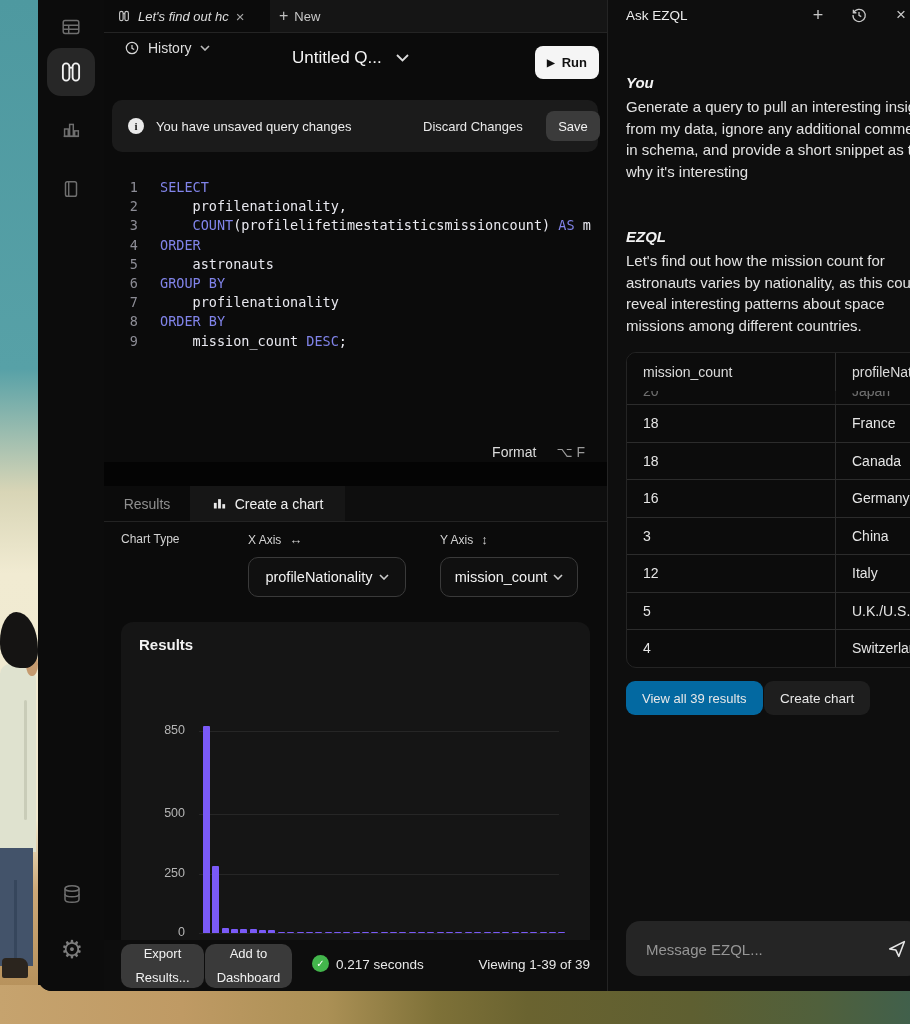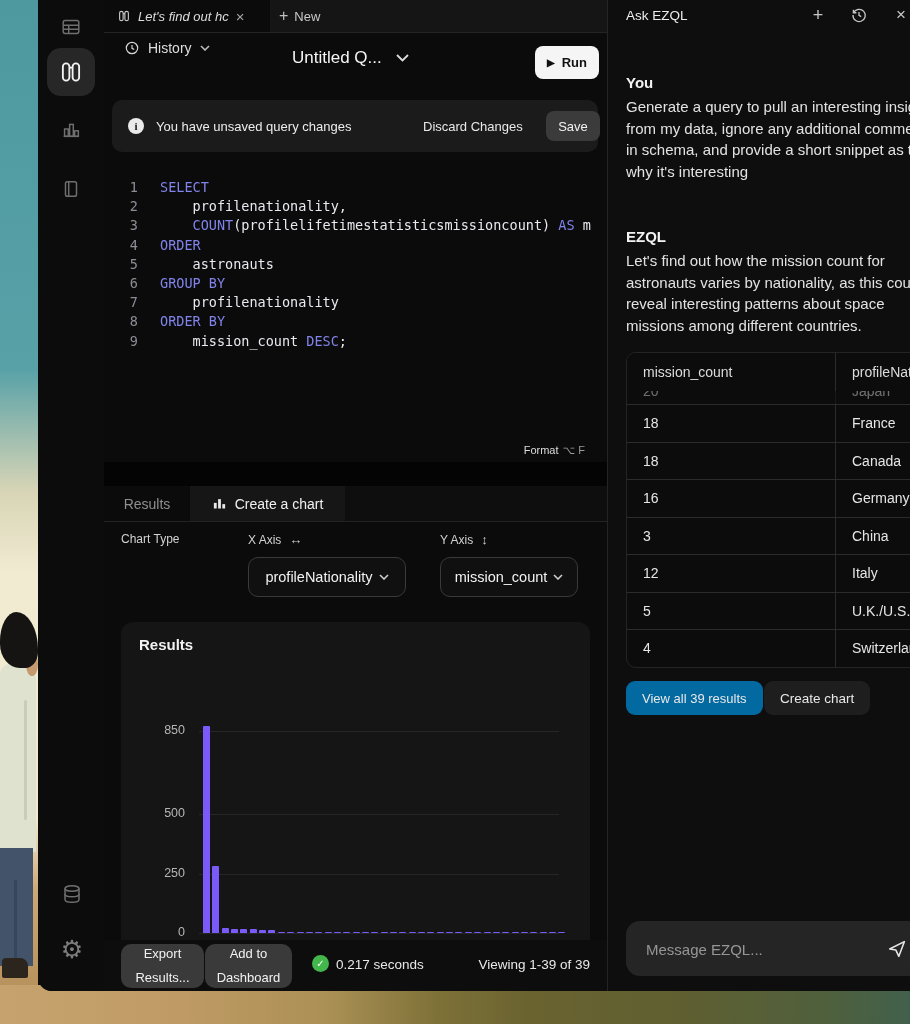--- a/index.html
+++ b/index.html
@@ -55,21 +55,21 @@
   #banner-msg{left:44px;top:19px;font-size:13px;color:#ececec;}
   #discard-btn{left:311px;top:19px;font-size:13px;color:#e8e8e8;}
   #save-btn{left:423px;top:11px;width:54px;height:30px;background:#3b3b3b;border-radius:8px;color:#f2f2f2;font-size:13px;display:flex;align-items:center;justify-content:center;margin-left:11px;}
 
   #code{left:0;top:178px;width:503px;}
   .code-line{height:19.2px;font-family:"DejaVu Sans Mono",monospace;font-size:13.5px;line-height:19.2px;white-space:pre;}
   .code-line .gut{display:inline-block;width:34px;text-align:right;margin-right:22px;color:#8d8d96;}
   .code-line .kw{color:#8184ea;}
   .code-line .src{color:#e9e9f0;}
 
-  #format-btn{right:22px;top:444px;display:flex;gap:4px;align-items:flex-start;font-size:11px;}
+  #format-btn{right:22px;top:444px;display:flex;gap:20px;align-items:flex-start;font-size:14px;}
   #format-btn .f1{color:#dcdcdc;}
   #format-btn .f2{color:#9a9a9a;}
 
   #divider{left:0;top:462px;width:503px;height:24px;background:#040404;}
 
   #res-tabs{left:0;top:486px;width:503px;height:35px;background:#0e0e0e;border-bottom:1px solid #232323;}
   #tab-results{left:0;top:0;width:86px;height:35px;display:flex;align-items:center;justify-content:center;color:#8f8f8f;font-size:14px;background:#0b0b0b;}
   #tab-create{left:86px;top:0;width:155px;height:35px;display:flex;align-items:center;justify-content:center;gap:8px;color:#f0f0f0;font-size:14px;background:#161616;}
 
   .ctl-label{top:532px;font-size:12px;color:#d2d2d2;display:flex;gap:8px;align-items:center;}
@@ -96,21 +96,21 @@
   #time-txt{left:232px;top:17px;font-size:13.5px;color:#e8e8e8;}
   #viewing-txt{right:17px;top:17px;font-size:13.5px;color:#e8e8e8;}
 
   
   #chat{left:569px;top:0;width:331px;height:991px;background:#0e0e0e;border-left:1px solid #242424;}
   #chat-title{left:18px;top:8px;font-size:13.5px;color:#ececec;}
   .chat-hic{top:6px;width:18px;height:18px;color:#c8c8c8;}
   #chat-plus{left:201px;font-size:18px;line-height:18px;text-align:center;}
   #chat-history{left:242px;}
   #chat-close{left:284px;font-size:17px;line-height:18px;text-align:center;}
-  .msg-label{left:18px;font-size:15px;font-weight:bold;color:#f2f2f2;}
+  .msg-label{left:18px;font-size:15px;font-weight:bold;color:#f2f2f2;font-style:italic;}
   .msg-text{left:18px;width:314px;font-size:15px;line-height:21.5px;color:#e2e2e2;}
   #you-label{top:74px;} #you-text{top:96px;}
   #ezql-label{top:228px;} #ezql-text{top:250px;}
 
   #chat-table{left:18px;top:352px;width:400px;border-radius:10px;overflow:hidden;background:#0c0c0c;border:1px solid #242424;}
   .trow{display:flex;border-top:1px solid #2c2c2c;height:36.5px;align-items:center;font-size:14px;color:#e6e6e6;}
   .trow .c1{width:192px;padding-left:16px;}
   .trow .c2{flex:1;padding-left:16px;border-left:1px solid #2c2c2c;align-self:stretch;display:flex;align-items:center;}
   #thead{border-top:none;color:#dcdcdc;height:38px;background:#0c0c0c;position:relative;z-index:2;}
   #partial-row{height:13px;overflow:hidden;opacity:.45;border-top:none;}

